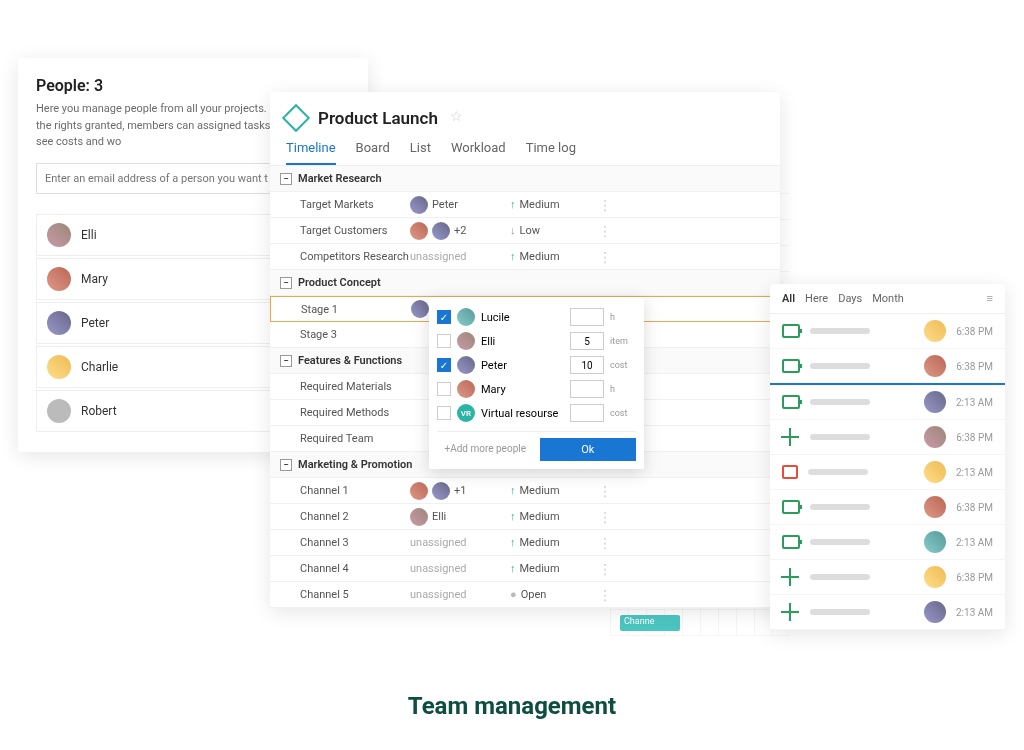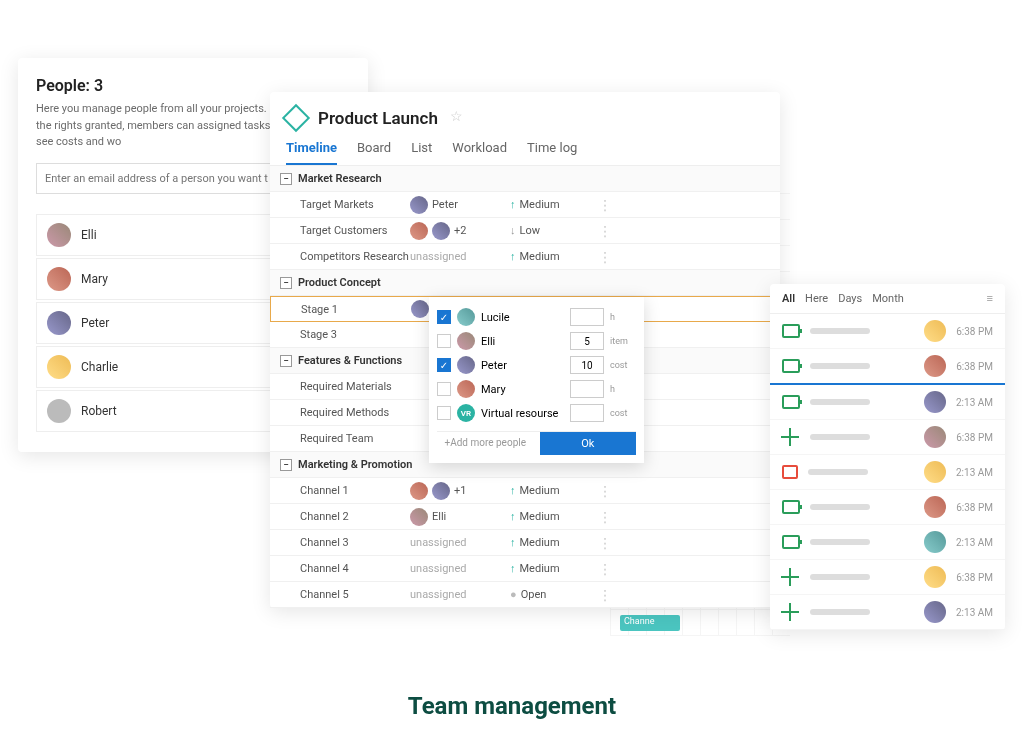--- a/index.html
+++ b/index.html
@@ -18,21 +18,21 @@
 .av-robert{background:#bbb}
 .av-lucile{background:linear-gradient(45deg,#8cc 0%,#599 100%)}
 .av-vr{background:#2bb3a3;color:#fff;font-size:8px;display:flex;align-items:center;justify-content:center;font-weight:600}
 .main-panel{left:270px;top:92px;width:510px;z-index:2}
 .main-header{display:flex;padding:16px 16px 0}
 .logo{width:20px;height:20px;transform:rotate(45deg);border:2px solid #2bb3a3;margin-right:12px}
 .main-title{font-size:17px;font-weight:600;color:#222}
 .star{margin-left:12px;color:#ccc;font-size:14px}
 .tabs{display:flex;gap:20px;padding:12px 16px 0;border-bottom:1px solid #eee}
 .tab{font-size:13px;color:#666;padding-bottom:8px;cursor:pointer}
-.tab.active{color:#1976d2;border-bottom:2px solid #1976d2;font-weight:700}
+.tab.active{color:#1976d2;border-bottom:2px solid #1976d2;font-weight:400}
 .task-row{display:flex;align-items:center;border-bottom:1px solid #f0f0f0;height:26px;font-size:11px;position:relative}
 .task-row.group{background:#fafafa}
 .collapse{width:12px;height:12px;border:1px solid #999;display:flex;align-items:center;justify-content:center;font-size:10px;margin:0 6px 0 10px;cursor:pointer;background:#fff}
 .task-name{flex:0 0 140px;padding-left:8px;color:#333}
 .task-row.group .task-name{font-weight:600;padding-left:0}
 .task-row.sub .task-name{padding-left:30px;color:#555}
 .task-assignee{flex:0 0 100px;display:flex;align-items:center;gap:4px;color:#555}
 .task-assignee .av{width:18px;height:18px;margin:0}
 .task-priority{flex:0 0 80px;display:flex;align-items:center;gap:4px;color:#555}
 .arrow-up{color:#2bb3a3;font-weight:bold}
@@ -42,21 +42,21 @@
 .unassigned{color:#aaa}
 .sel-row{border:1px solid #e8a94b}
 .popup{position:absolute;left:158px;top:0;width:215px;background:#fff;box-shadow:0 4px 16px rgba(0,0,0,0.15);z-index:3;padding:8px}
 .popup-row{display:flex;align-items:center;gap:6px;padding:3px 0;font-size:11px}
 .chk{width:14px;height:14px;border:1px solid #ccc;display:flex;align-items:center;justify-content:center;cursor:pointer}
 .chk.checked{background:#1976d2;border-color:#1976d2;color:#fff;font-size:10px}
 .popup .av{width:18px;height:18px;margin:0}
 .popup-name{flex:1}
 .popup-val{width:34px;height:18px;border:1px solid #ccc;font-size:10px;text-align:center}
 .popup-unit{width:26px;font-size:9px;color:#999}
-.popup-footer{display:flex;gap:6px;margin-top:6px;border-top:1px solid #eee;}
+.popup-footer{display:flex;gap:6px;margin-top:6px;border-top:1px solid #eee;padding-top:6px}
 .popup-add{flex:1;text-align:center;font-size:10px;color:#999;padding:5px;cursor:pointer}
 .popup-ok{flex:1;text-align:center;font-size:11px;background:#1976d2;color:#fff;padding:5px;cursor:pointer}
 .gantt{position:absolute;left:610px;top:168px;width:180px;z-index:1}
 .gantt-row{height:26px;position:relative;border-bottom:1px solid #f5f5f5}
 .gbar{position:absolute;height:16px;top:5px;border-radius:2px;font-size:9px;color:#fff;padding:1px 4px;white-space:nowrap;overflow:hidden}
 .gbar.teal{background:#4bc5c0}
 .gbar.purple{background:#7e6bc4}
 .glabel{position:absolute;font-size:10px;font-weight:600}
 .glabel.green{color:#2d8a3e}
 .glabel.yellow{color:#c79a1e}

